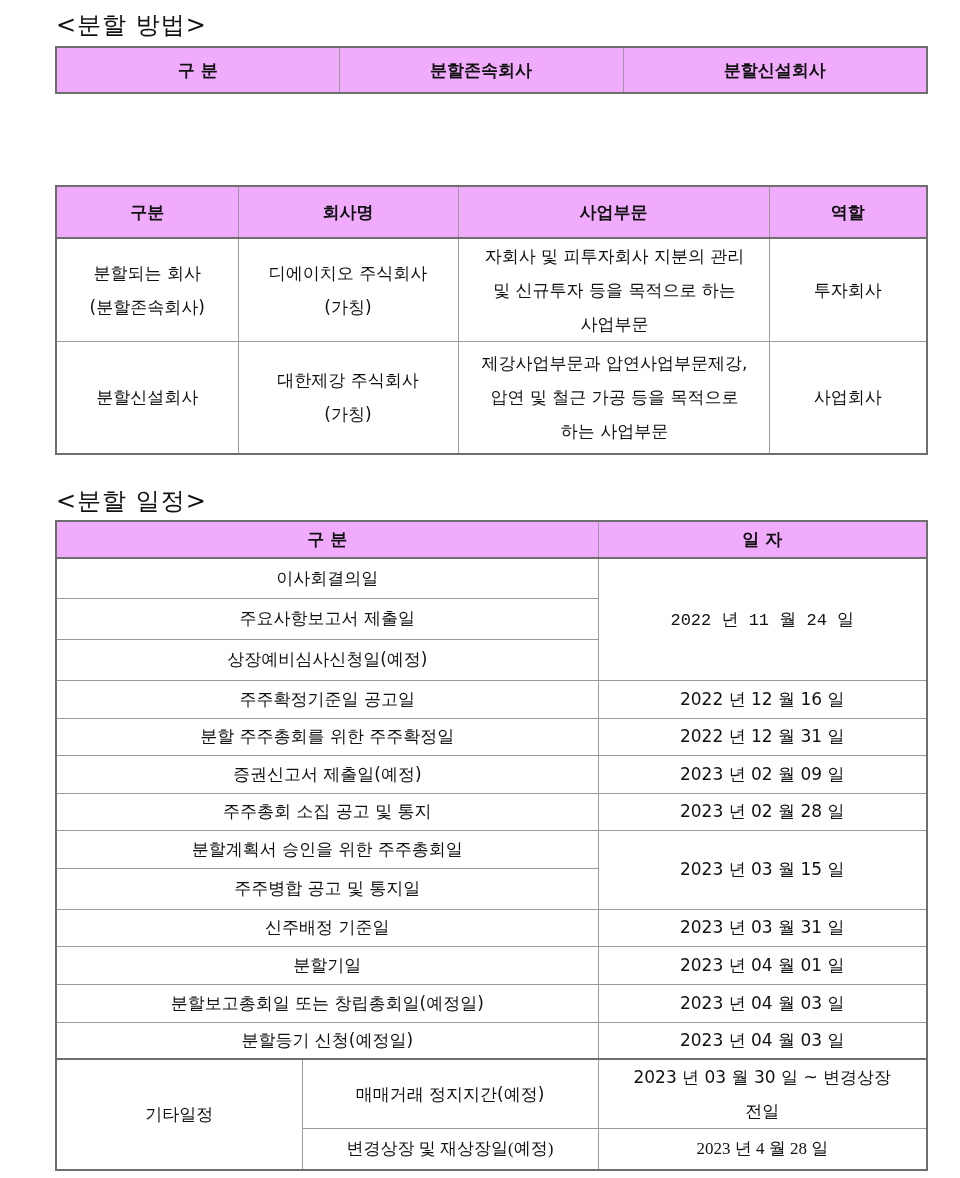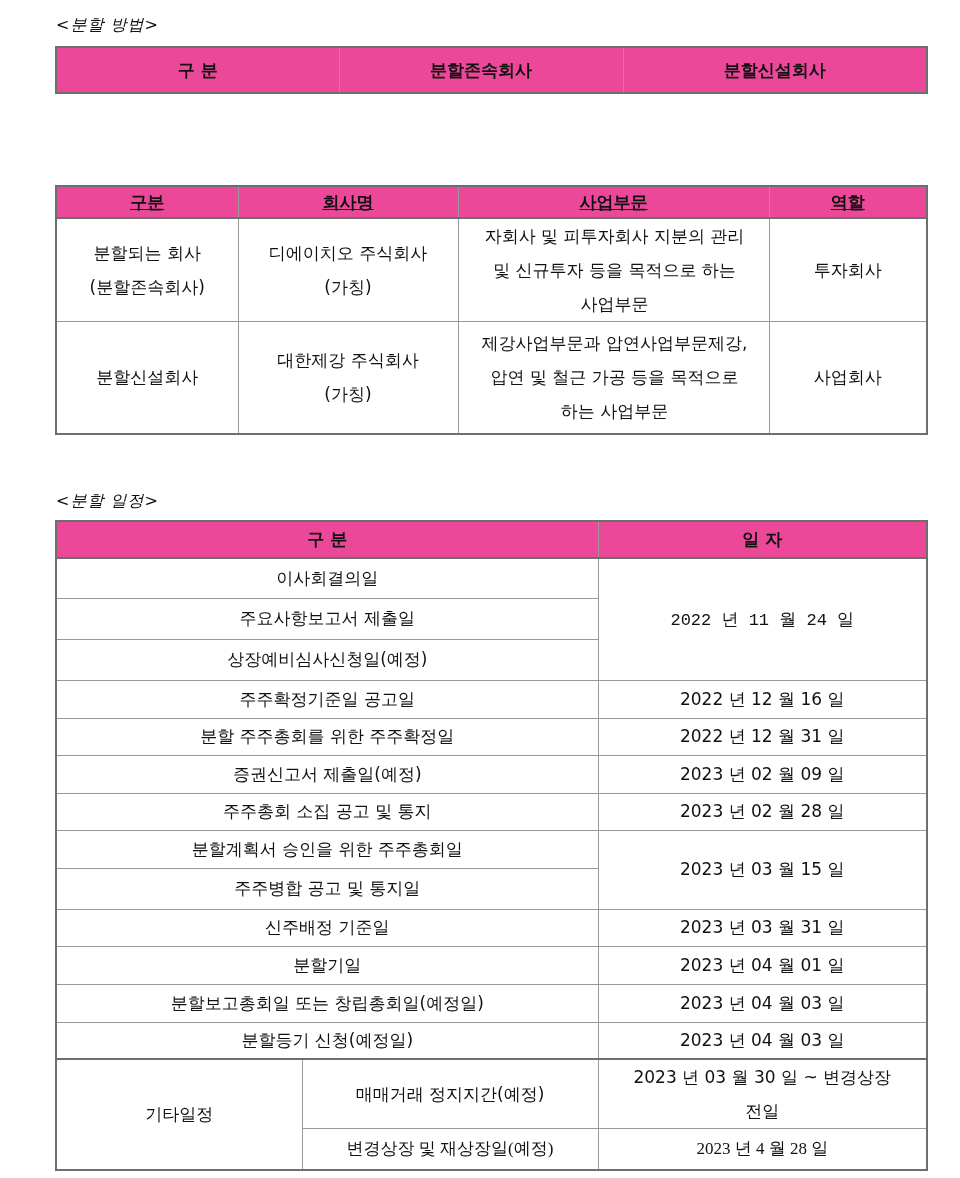--- a/index.html
+++ b/index.html
@@ -2,32 +2,32 @@
 <html><head>
 <meta charset="utf-8">
 <style>
   html, body { margin: 0; padding: 0; background: #ffffff; }
   body {
     width: 960px; height: 1178px; position: relative; overflow: hidden;
     font-family: "DejaVu Sans", "Liberation Sans", sans-serif;
     color: #111111;
   }
   .section-title {
-    position: absolute; left: 56px; font-size: 16px; line-height: 26px;
-    letter-spacing: 1px; color: #111; font-style: italic;
+    position: absolute; left: 56px; font-size: 24px; line-height: 26px;
+    letter-spacing: 1px; color: #111;
   }
   table {
     position: absolute; border-collapse: collapse; table-layout: fixed;
     font-size: 17px;
   }
   td, th {
     border: 1px solid #9a9a9a; text-align: center; vertical-align: middle;
     padding: 0; font-weight: normal; color: #111;
   }
-  th { background: #ec4899; font-weight: bold; }
+  th { background: #f0abfc; font-weight: bold; }
   table.outer { border: 2px solid #6e6e6e; }
   .hdr-row th { border-bottom: 2px solid #6e6e6e; }
   .bold { font-weight: bold; }
   .left { text-align: center; padding-left: 2px; line-height: 34px; }
   .two-line { line-height: 34px; }
   .sep-strong td { border-top: 2px solid #6e6e6e; }
 </style>
 </head>
 <body>
 
@@ -49,21 +49,21 @@
   </table>
 
 <table class="outer" style="left:55px; top:185px; width:871px;">
   <colgroup>
       <col style="width:182px">
       <col style="width:220px">
       <col style="width:311px">
       <col style="width:158px">
     </colgroup>
   <tbody>
-      <tr class="hdr-row" style="height:32px;text-decoration:underline;">
+      <tr class="hdr-row" style="height:52px;">
     <th>구분</th>
     <th>회사명</th>
     <th>사업부문</th>
     <th>역할</th>
   </tr>
   <tr style="height:102px;">
     <td class="two-line">
       <div>분할되는 회사</div>
       <div>(분할존속회사)</div>
     </td>

